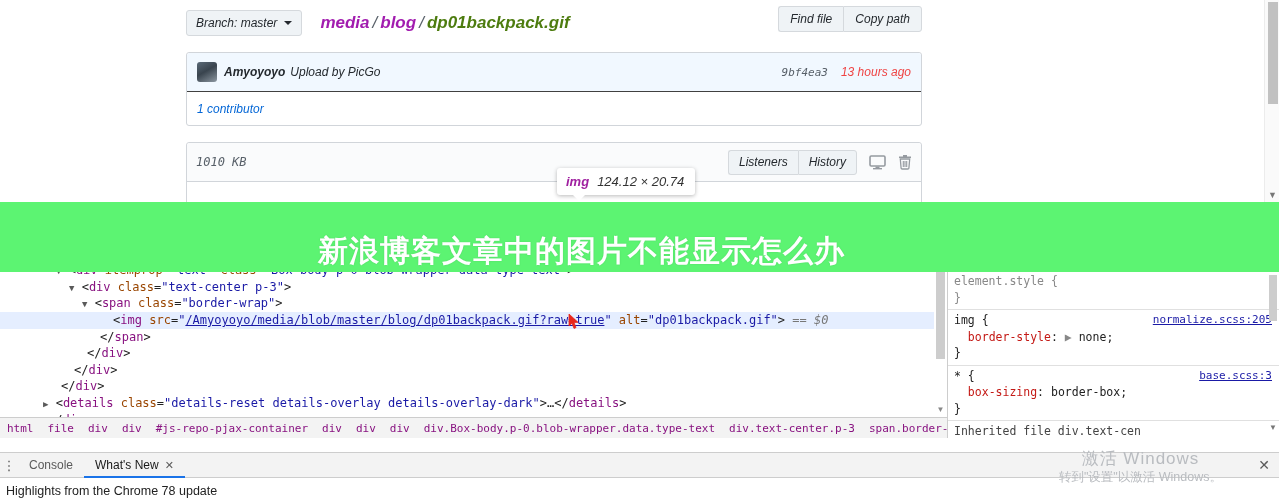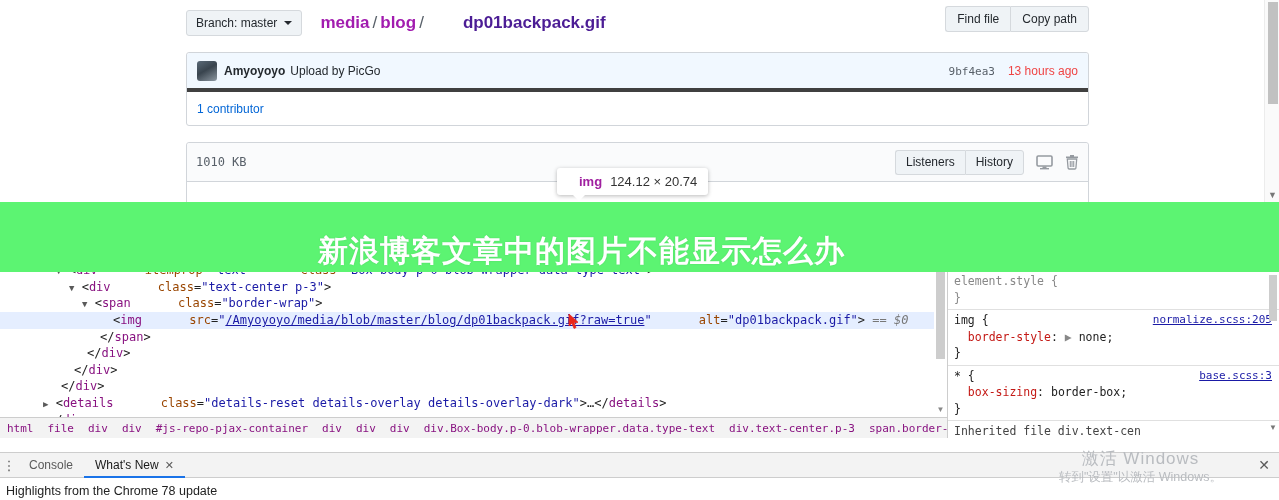--- a/index.html
+++ b/index.html
@@ -10,55 +10,55 @@
     background: #fff;
     font-family: "Liberation Sans", sans-serif;
   }
   #root { position: relative; width: 1279px; height: 500px; }
 
   
   .gh-page {
     position: absolute; left: 0; top: 0; width: 1279px; height: 202px;
     background: #ffffff; overflow: hidden;
   }
-  .gh-inner { position: absolute; left: 186px; top: 0; width: 903px; }
+  .gh-inner { position: absolute; left: 186px; top: 0; width: 736px; font-style: italic; }
 
   .gh-head {
     display: flex; align-items: center; height: 36px; margin-top: 5px;
   }
   .branch-btn {
     display: inline-flex; align-items: center; gap: 5px;
     background: #eff3f6; border: 1px solid #d5d9dd; border-radius: 3px;
     font-size: 12px; color: #24292e; padding: 4px 9px; height: 26px;
     line-height: 16px; white-space: nowrap;
   }
   .caret { width:0; height:0; border-left:4px solid transparent;
            border-right:4px solid transparent; border-top:4px solid #24292e;
            display:inline-block; margin-left:2px; }
   .breadcrumb-path { margin-left: 18px; font-size: 17px; color: #24292e;
                      font-weight: 600; white-space: nowrap; }
   .breadcrumb-path .lnk { color: #a21caf; font-weight: 600; }
   .breadcrumb-path .sep { color: #586069; font-weight: 400; margin: 0 3px; }
-  .breadcrumb-path .cur { color: #4c1d95; font-weight: 600; margin-left: 36px; }
+  .breadcrumb-path .cur { color: #4d7c0f; font-weight: 600; }
 
   .gh-actions { position: absolute; right: 0; top: 6px; display: flex; }
   .gh-actions .btn {
     background: #eff3f6; border: 1px solid #d5d9dd; font-size: 12px;
     color: #24292e; padding: 4px 11px; height: 26px; line-height: 16px;
     white-space: nowrap;
   }
   .gh-actions .btn:first-child { border-radius: 3px 0 0 3px; border-right: none; }
   .gh-actions .btn:last-child { border-radius: 0 3px 3px 0; }
 
   
   .box { border: 1px solid #d1d5da; border-radius: 3px; background: #fff; }
   .commit-box { margin-top: 11px; }
   .commit-row {
     display: flex; align-items: center; background: #f1f8ff;
-    border-bottom: 4px solid #404040; padding: 0 10px; height: 39px;
+    border-bottom: 1px solid #404040; padding: 0 10px; height: 39px;
     border-radius: 3px 3px 0 0;
   }
   .avatar {
     width: 20px; height: 20px; border-radius: 3px; margin-right: 7px;
     background: linear-gradient(150deg,#5b6a78 0%,#39444e 45%,#8d98a2 100%);
     flex: none;
   }
   .commit-author { font-size: 12px; color: #24292e; font-weight: 600; }
   .commit-msg { font-size: 12px; color: #24292e; margin-left: 5px; }
   .commit-right { margin-left: auto; display:flex; align-items:flex-end; gap: 13px; }
@@ -81,21 +81,21 @@
     padding: 3px 10px; height:25px; line-height:17px; white-space:nowrap;
   }
   .file-btns .btn:first-child { border-radius:3px 0 0 3px; border-right:none; }
   .file-btns .btn.mid { border-radius:0 3px 3px 0; }
   .icon-btn { margin-left: 12px; opacity:.62; display:flex; align-items:center; }
   .file-body { height: 58px; position: relative; background:#fff; }
 
   
   .dt-tooltip {
     position:absolute; left: 370px; top: -14px;
-    background:#fff; border-radius:3px; padding: 4px 11px 5px 22px;
+    background:#fff; border-radius:3px; padding: 4px 11px 5px 9px;
     box-shadow: 0 1px 4px rgba(0,0,0,.28); white-space:nowrap; z-index: 5;
   }
   .dt-tooltip .tag { color:#a020a0; font-weight:700; font-size:13px; }
   .dt-tooltip .dim { color:#333; font-size:13px; margin-left: 8px; }
   .dt-tooltip:after {
     content:""; position:absolute; left: 15px; bottom:-6px;
     width:0;height:0;border-left:7px solid transparent;border-right:7px solid transparent;
     border-top:7px solid #fff;
   }
 
@@ -130,21 +130,21 @@
   
   .dt-main { display:flex; height: 211px; }
   .dom-pane { position:relative; width: 948px; background:#fff; overflow:hidden;
               border-right:1px solid #cdcdcd; }
   .dom-tree { font-family:"DejaVu Sans Mono", monospace; font-size:12px;
               line-height:16.6px; color:#222; padding-top:2px; white-space:pre; }
   .dom-line { height:16.6px; padding-left:4px; position:relative; }
   .dom-line.sel { background:#e5eeff; }
   .tri { color:#5a5a5a; font-size:9px; }
   .t-tag { color:#881280; }
-  .t-attr { color:#994500;margin-left:40px; }
+  .t-attr { color:#994500; }
   .t-val { color:#1a1aa6; }
   .t-link { color:#1a1aa6; text-decoration:underline; }
   .t-plain { color:#222; }
   .t-ital { color:#777; font-style:italic; }
   .t-pseudo { color:#881280; }
 
   .dom-scroll { position:absolute; right:0; top:0; width:13px; height:100%;
                 background:#fff; }
   .dom-scroll .thumb { position:absolute; left:2px; top:22px; width:9px; height:110px;
                 background:#cdcdcd; }

